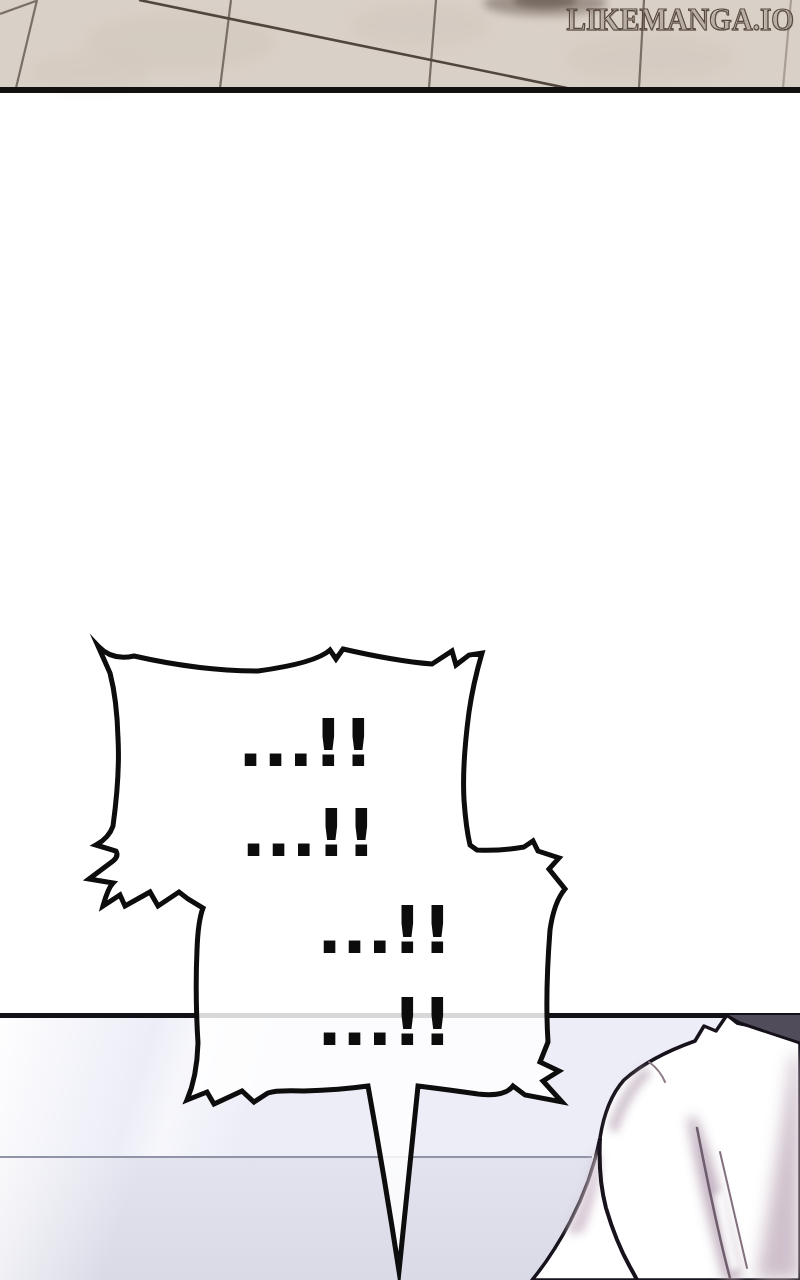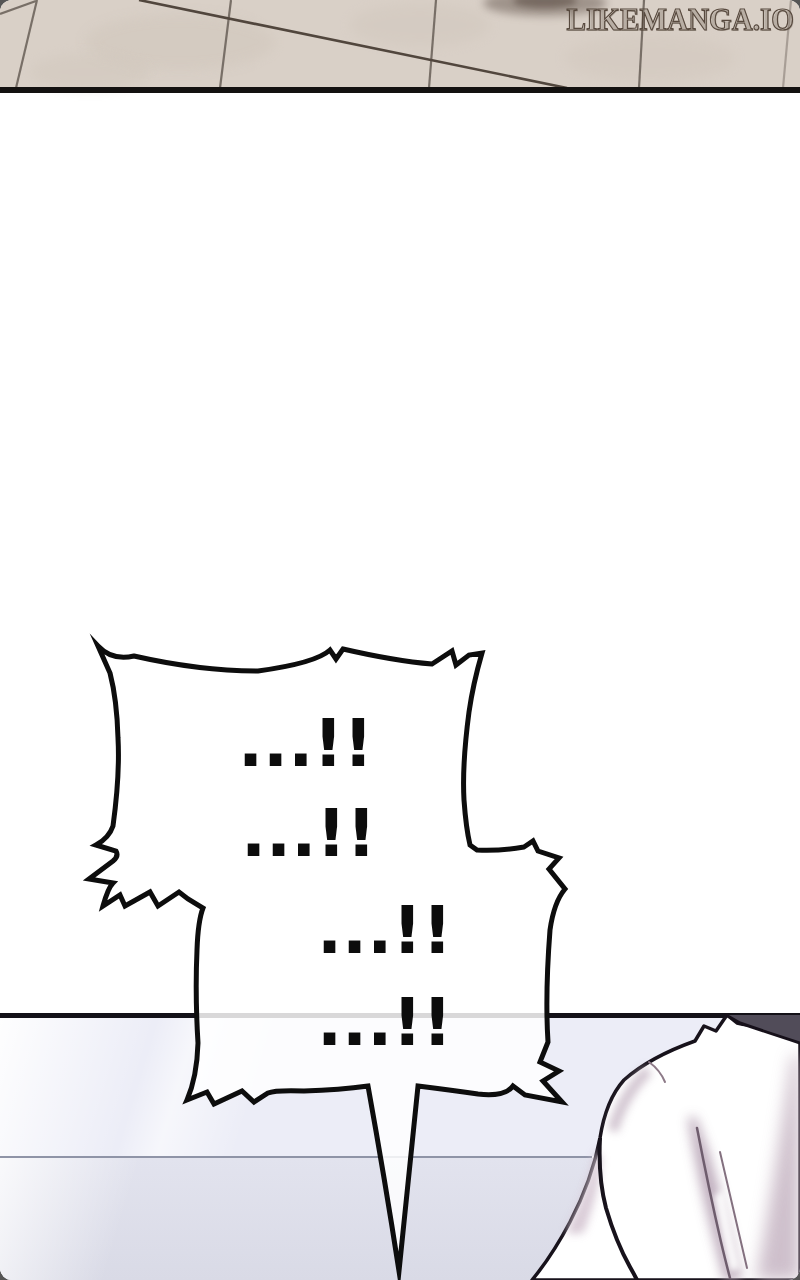--- a/index.html
+++ b/index.html
@@ -3,21 +3,20 @@
 <meta charset="utf-8">
 <style>
   html,body{margin:0;padding:0;background:#555;}
   .page{
     position:relative;
     width:800px;height:1280px;
     margin:0 auto;
     background:#ffffff;
     overflow:hidden;
     font-family:"DejaVu Sans",sans-serif;
-    border-radius:12px;
   }
   .abs{position:absolute;}
   
   .lp-border{
     left:0;top:1013px;width:800px;height:5px;background:#131118;
   }
   .lp-upper{
     left:0;top:1018px;width:800px;height:138px;
     background:
       linear-gradient(107deg, rgba(255,255,255,.95) 0px, rgba(255,255,255,0) 150px),

